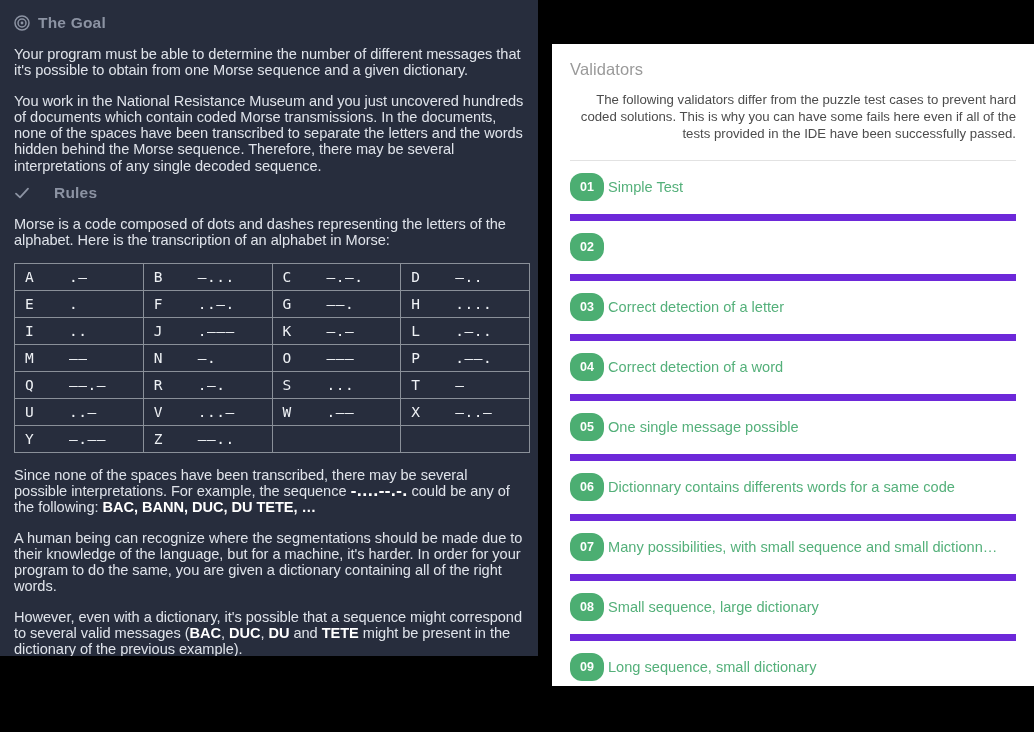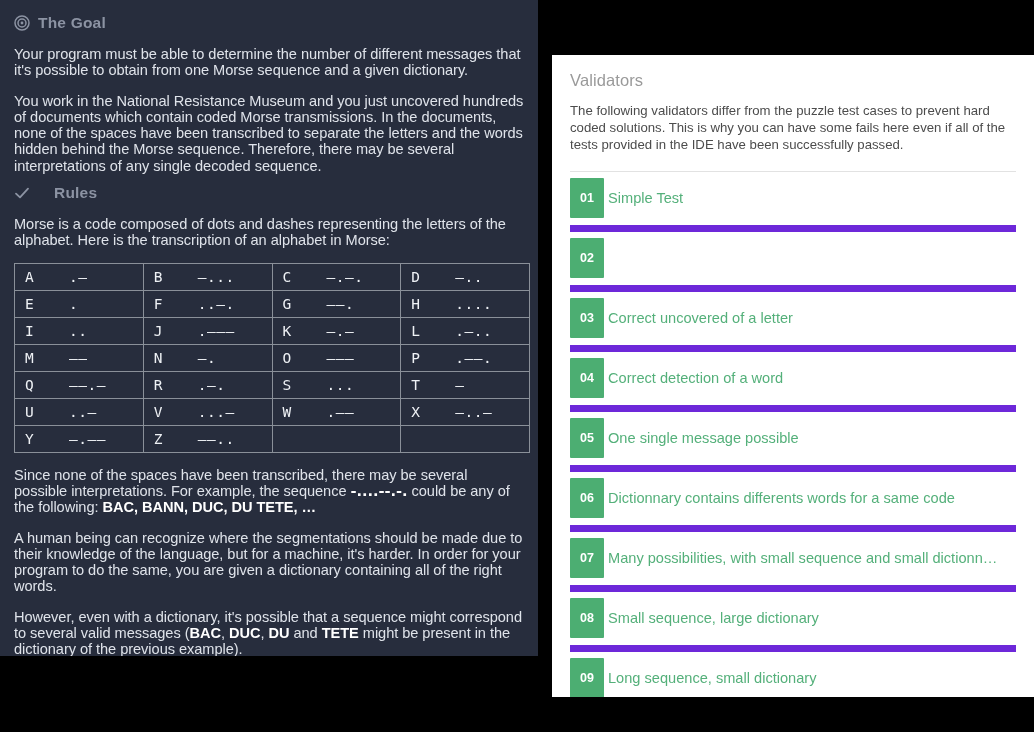--- a/index.html
+++ b/index.html
@@ -91,59 +91,59 @@
   #validators-card {
     position: absolute;
     left: 552px;
     top: 44px;
     width: 482px;
     height: 642px;
     background: #ffffff;
     box-sizing: border-box;
     padding: 0 18px;
     overflow: hidden;
-    margin-top: 11px;
   }
   #validators-title {
     color: #9a9a9a;
     font-size: 16.5px;
     padding-top: 16px;
     font-weight: normal;
     letter-spacing: .1px;
   }
   #validators-desc {
     color: #4c4c4c;
     font-size: 13.2px;
     line-height: 17.2px;
     margin-top: 12px;
     padding-right: 0;
+    text-align: right;
   }
 
   #validator-list {
     margin-top: 17px;
   }
   .validator-row {
     display: flex;
     align-items: center;
     height: 53px;
     border-top: 7px solid #6d28d9;
   }
   .validator-row:first-child { border-top: 1px solid #e2e2e2; }
   .validator-badge {
     flex: 0 0 34px;
     width: 34px;
-    height: 40px;
+    height: 28px;
     background: #4cae72;
     color: #ffffff;
     font-size: 12.5px;
     font-weight: bold;
     display: flex;
     align-items: center;
     justify-content: center;
-    border-radius: 1px;
+    border-radius: 12px;
   }
   .validator-name {
     flex: 1 1 auto;
     color: #54b07a;
     font-size: 14.6px;
     white-space: nowrap;
     overflow: hidden;
     text-overflow: ellipsis;
     padding: 0 4px;
   }
@@ -241,21 +241,21 @@
   <div id="validator-list">
     <div class="validator-row">
       <div class="validator-badge">01</div>
       <div class="validator-name">Simple Test</div>
     </div>
     <div class="validator-row">
       <div class="validator-badge">02</div>
     </div>
     <div class="validator-row">
       <div class="validator-badge">03</div>
-      <div class="validator-name">Correct uncovered of a letter</div>
+      <div class="validator-name">Correct detection of a letter</div>
     </div>
     <div class="validator-row">
       <div class="validator-badge">04</div>
       <div class="validator-name">Correct detection of a word</div>
     </div>
     <div class="validator-row">
       <div class="validator-badge">05</div>
       <div class="validator-name">One single message possible</div>
     </div>
     <div class="validator-row">

